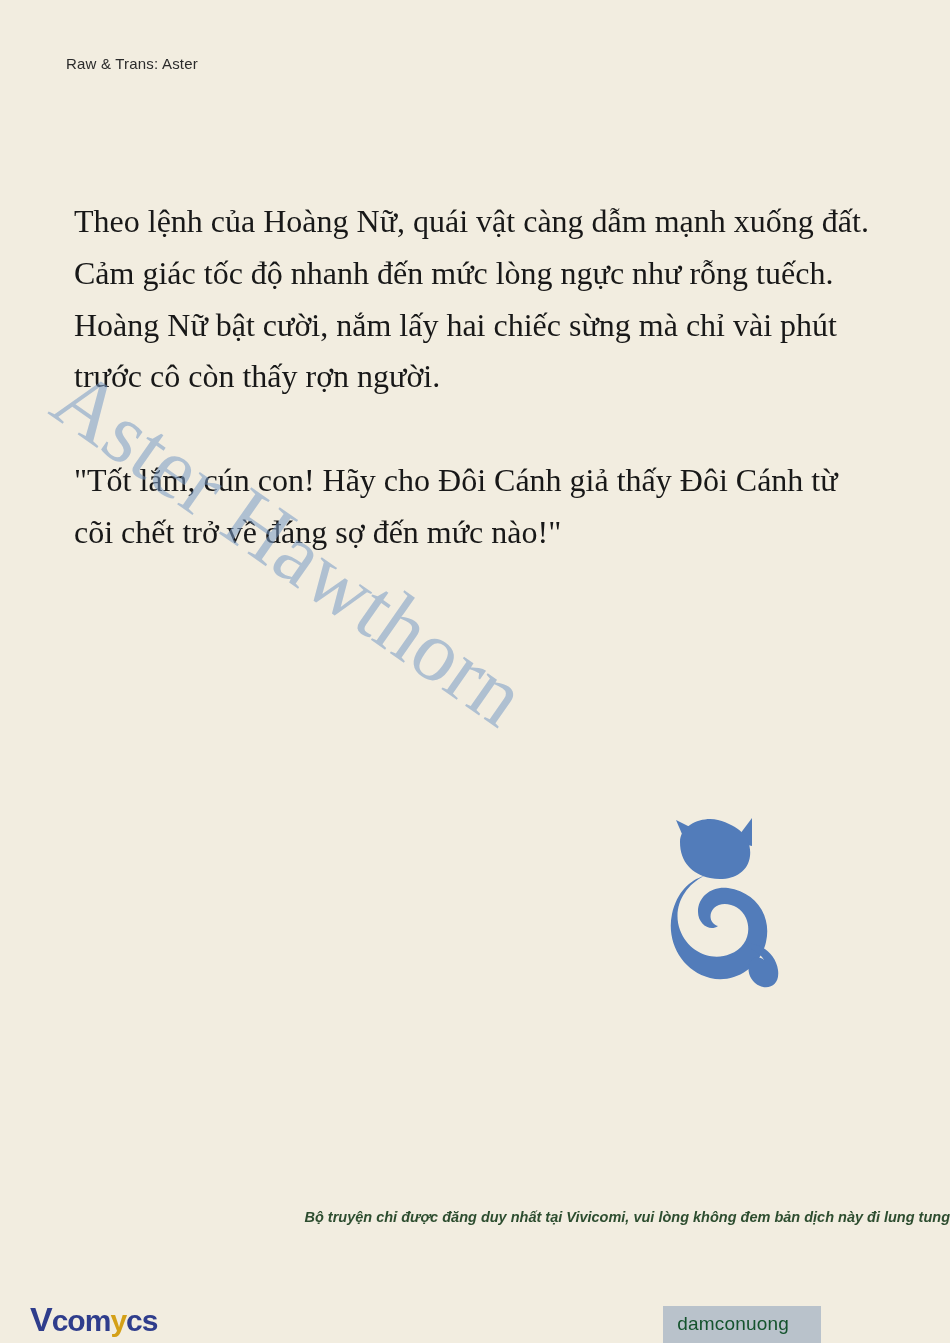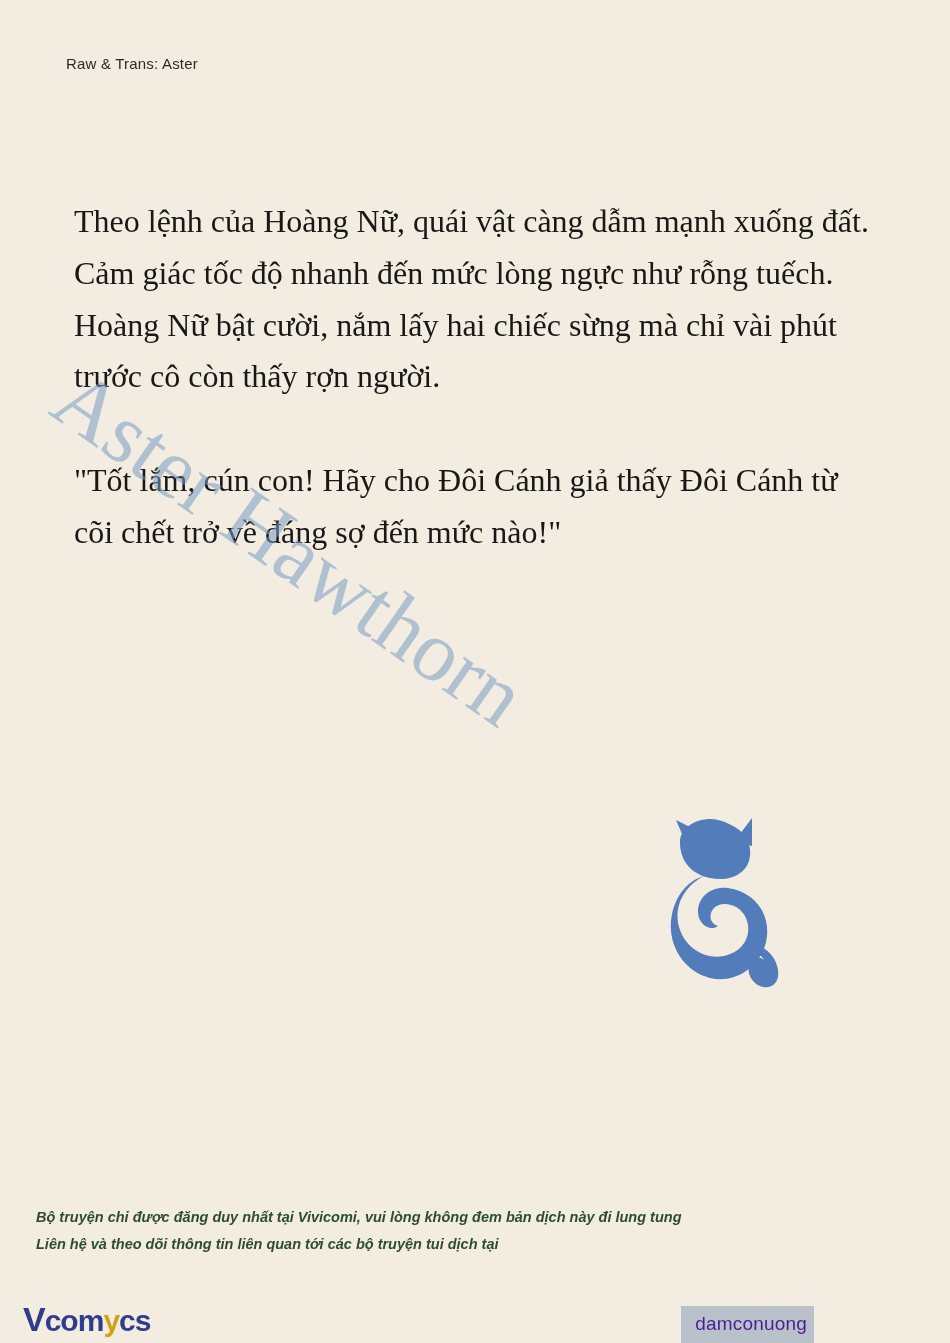--- a/index.html
+++ b/index.html
@@ -66,35 +66,35 @@
     width: 130px;
     height: 180px;
     opacity: 0.95;
     pointer-events: none;
   }
   .footer-note {
     position: absolute;
     left: 0;
     right: 0;
     top: 1204px;
-    text-align: left;
+    text-align: right;
     font-family: "Liberation Sans", sans-serif;
     font-size: 14.5px;
     font-weight: bold;
     font-style: italic;
     color: #2d4d2f;
     line-height: 1.85;
     padding-left: 36px;
   }
   .footer-note div {
     white-space: nowrap;
   }
   .bottom-bar {
     position: absolute;
-    left: 9px;
+    left: 16px;
     bottom: 0;
     width: 805px;
     height: 42px;
   }
   .logo {
     position: absolute;
     left: 14px;
     bottom: 4px;
     font-family: "Liberation Sans", sans-serif;
     font-weight: bold;
@@ -107,24 +107,24 @@
     font-size: 34px;
   }
   .logo .c { color: #2f3d8c; }
   .logo .y { color: #d4a017; }
   .logo .cs { color: #2f3d8c; }
   .tag-right {
     position: absolute;
     right: 0;
     bottom: 0;
     background: #b9c2cb;
-    color: #4c1d95;
+    color: #14532d;
     font-family: "Liberation Sans", sans-serif;
     font-size: 19px;
-    padding: 7px 7px 8px 14px;
+    padding: 7px 32px 8px 14px;
     letter-spacing: 0.2px;
     margin-top: 15px;
   }
 </style>
 </head>
 <body>
 
 <div class="page">
 
   <div class="credit-top">Raw &amp; Trans: Aster</div>
@@ -141,21 +141,20 @@
       <path d="M28 36 L16 8 L40 20 Z"></path>
       <path d="M74 30 L92 6 L92 34 Z"></path>
       <path d="M20 30 C20 12 44 4 58 8 C80 14 92 26 90 44 C88 62 70 70 50 66 C32 62 20 50 20 30 Z"></path>
       <path d="M44 64 C24 74 12 96 20 118 C28 140 52 150 70 142 C86 136 92 120 86 106 C80 92 62 88 54 96 C48 102 50 112 58 114 C50 120 38 112 38 100 C38 84 52 74 68 76 C96 80 112 104 106 130 C100 156 74 172 50 166 C22 159 6 130 12 102 C17 80 30 68 44 64 Z"></path>
       <path d="M86 132 C100 130 116 142 118 158 C120 172 110 178 100 174 C90 170 86 158 90 150 C93 144 100 144 104 148 C100 140 90 138 86 132 Z"></path>
     </g>
   </svg>
 
   <div class="footer-note">
     <div>Bộ truyện chỉ được đăng duy nhất tại Vivicomi, vui lòng không đem bản dịch này đi lung tung</div>
-    <div>Liên hệ và theo dõi thông tin liên quan tới các bộ truyện tui dịch tại</div>
   </div>
 
   <div class="bottom-bar">
     <div class="logo">
       <span class="v">V</span><span class="c">com</span><span class="y">y</span><span class="cs">cs</span>
     </div>
     <div class="tag-right">damconuong</div>
   </div>
 
 </div>

